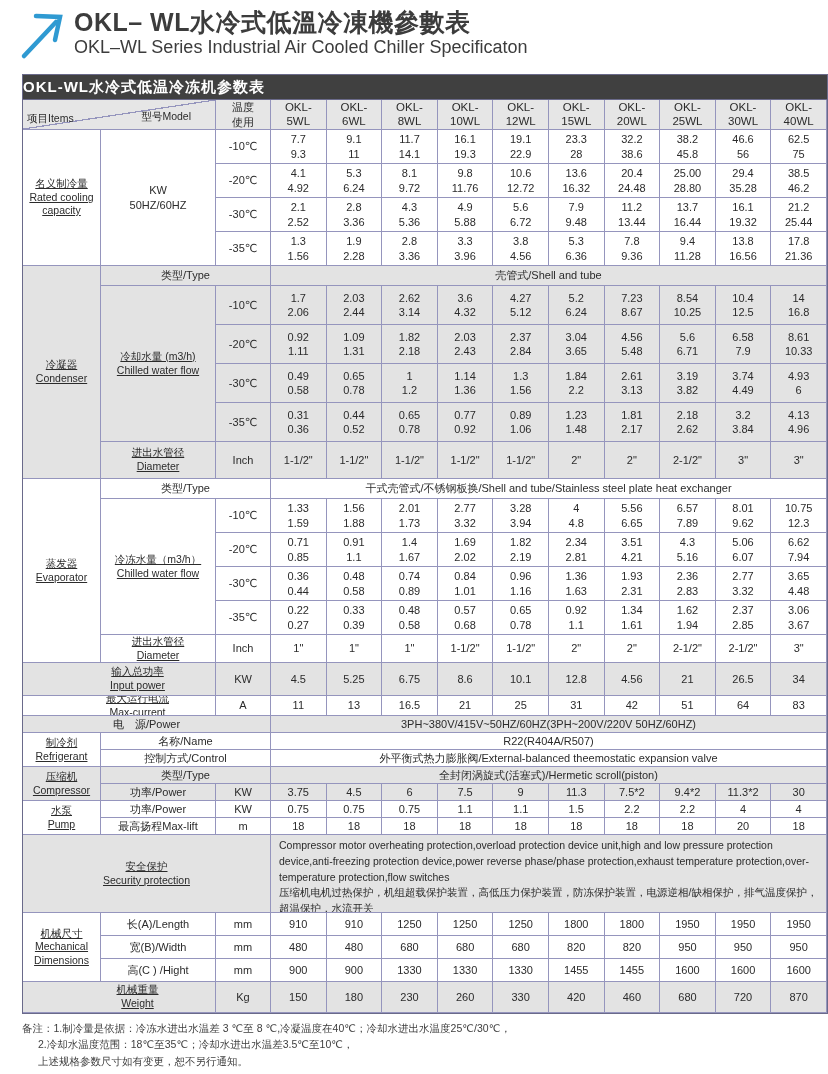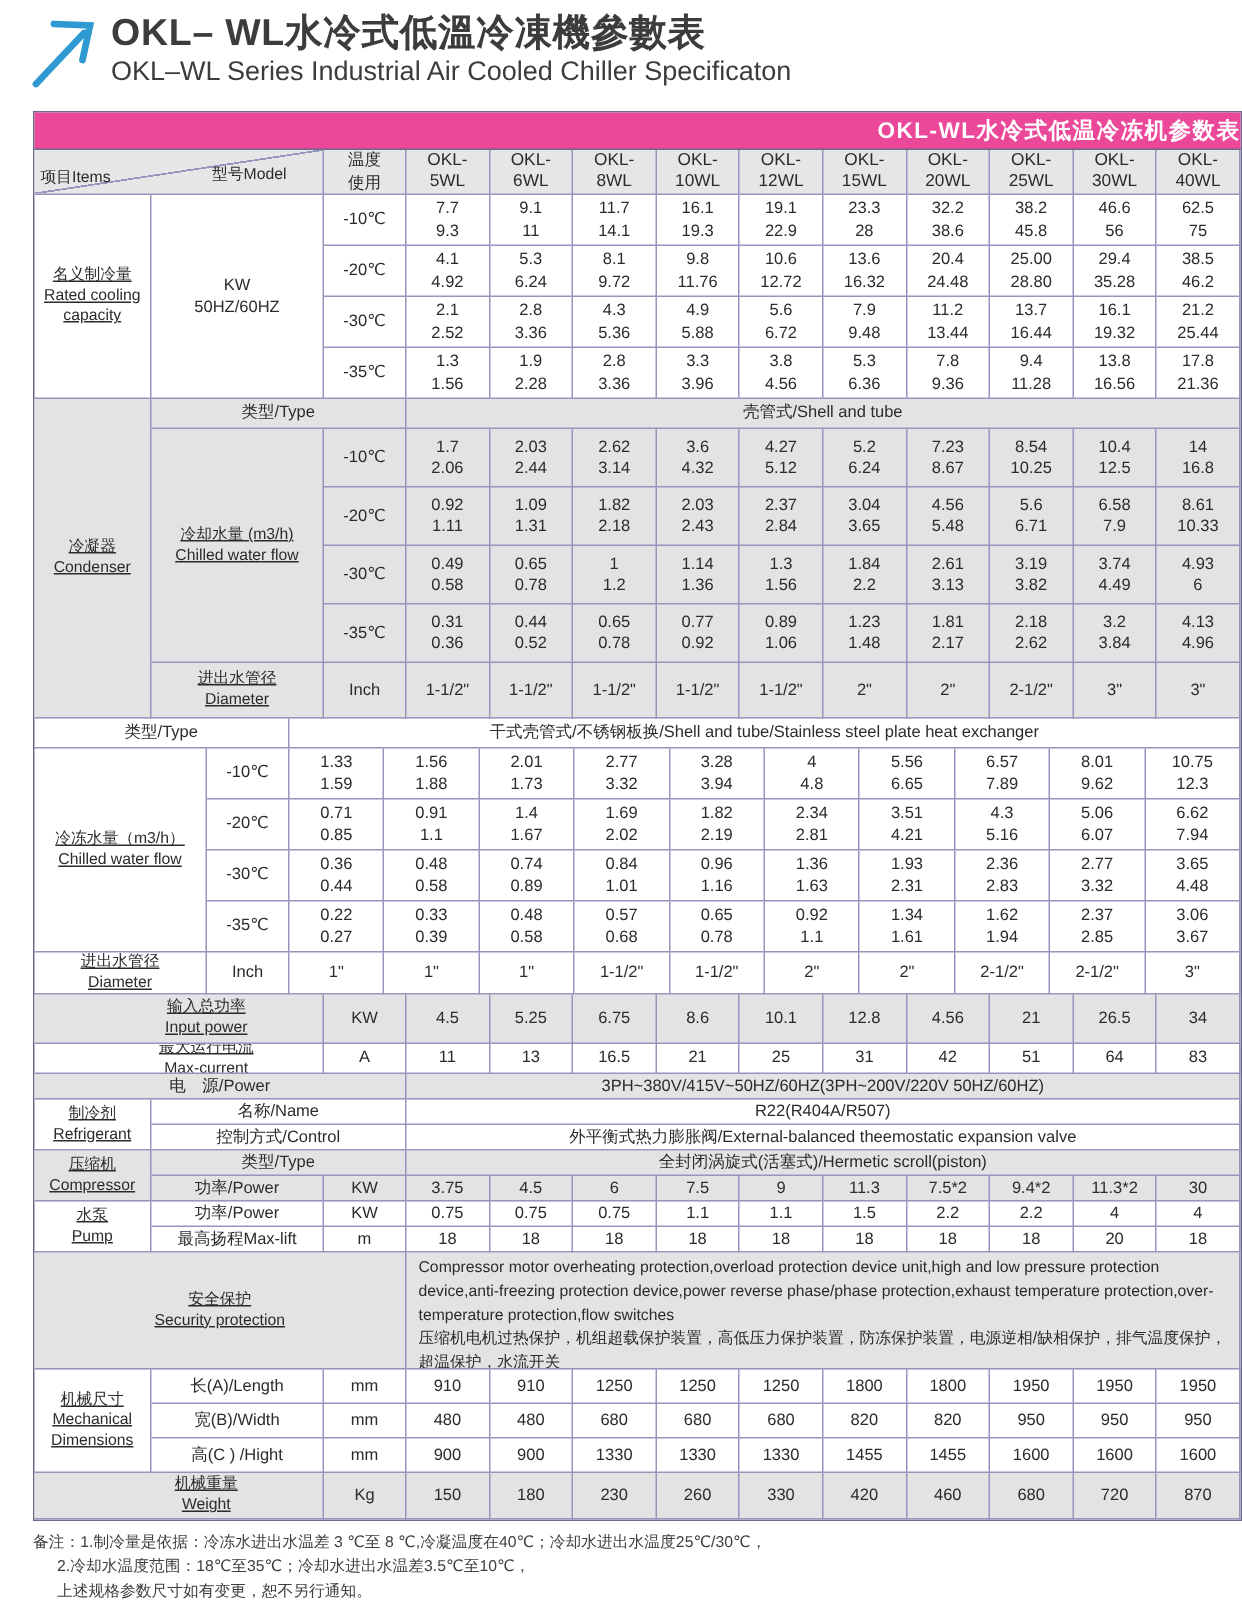--- a/index.html
+++ b/index.html
@@ -7,21 +7,21 @@
   .page{width:828px;}
 
   
   .doc-header{display:flex;align-items:flex-start;padding:8px 16px 4px 18px;height:58px;}
   .brand{width:52px;height:52px;flex:0 0 52px;margin-right:4px;}
   .titles h1{margin:0;font-size:25px;font-weight:600;color:#3c3c3c;letter-spacing:.5px;line-height:1.15;}
   .titles h2{margin:0;font-size:18px;font-weight:500;color:#3c3c3c;line-height:1.2;}
 
   
   .spec-table{margin:4px 0 0 22px;width:806px;border:1px solid #6a6a8a;box-sizing:border-box;font-size:11px;}
-  .title-bar{height:24px;background:#ec4899;color:#fff;display:flex;align-items:center;justify-content:flex-end;
+  .title-bar{height:24px;background:#404040;color:#fff;display:flex;align-items:center;justify-content:flex-start;
              font-size:15px;font-weight:700;letter-spacing:1px;border-bottom:1px solid #6a6a8a;}
   .row{display:flex;min-width:0;}
   .section{display:flex;min-width:0;}
   .rows{flex:1 1 0;display:flex;flex-direction:column;min-width:0;}
   .mid{display:flex;min-width:0;}
   .cells{display:flex;flex:1 1 0;min-width:0;}
   .cell{display:flex;align-items:center;justify-content:center;text-align:center;
         border-right:1px solid #9595bd;border-bottom:1px solid #9595bd;box-sizing:border-box;
         min-width:0;overflow:hidden;line-height:1.3;padding:1px 2px;}
   .flex1{flex:1 1 0;}
@@ -367,20 +367,24 @@
               <div class="cell flex1">2"</div>
               <div class="cell flex1">2-1/2"</div>
               <div class="cell flex1">3"</div>
               <div class="cell flex1">3"</div>
             </div>
         </div>
       </div>
     </div>
 
     <div class="section">
+      <div class="cell w1 lbl2">
+        <span>蒸发器</span>
+        <span>Evaporator</span>
+      </div>
       <div class="rows">
         <div class="row r-type">
           <div class="cell w23">类型/Type</div>
           <div class="cell flex1 type-value">干式壳管式/不锈钢板换/Shell and tube/Stainless steel plate heat exchanger</div>
         </div>
         <div class="mid">
           <div class="cell w2 lbl2">
             <span>冷冻水量（m3/h）</span>
             <span>Chilled water flow</span>
           </div>

